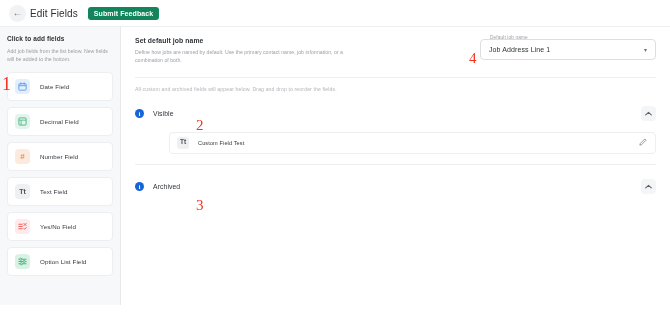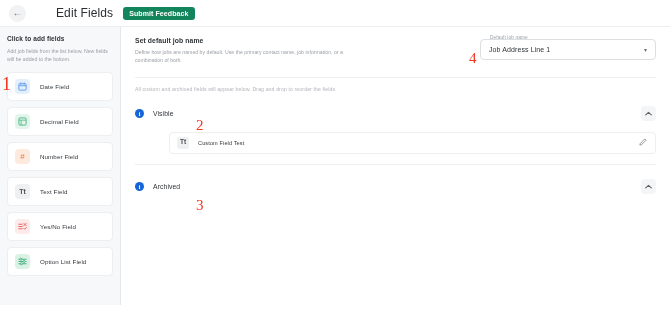--- a/index.html
+++ b/index.html
@@ -22,22 +22,22 @@
     border-bottom: 1px solid #eceef0;
   }
   .back-btn {
     width: 17px; height: 17px; border-radius: 50%;
     background: #f1f2f4;
     display: flex; align-items: center; justify-content: center;
     color: #76797e; font-size: 10px; line-height: 1;
     cursor: pointer; flex: 0 0 auto;
   }
   .page-title {
-    font-size: 12px; color: #2b2f33; font-weight: 400;
-    margin-left: 30px; letter-spacing: .1px;
+    font-size: 10px; color: #2b2f33; font-weight: 400;
+    margin-left: 4px; letter-spacing: .1px;
     white-space: nowrap;
   }
   .feedback-btn {
     margin-left: 10px;
     background: #12855c;
     color: #ffffff;
     font-size: 7px;
     font-weight: 700;
     padding: 3px 6px 3px 6px;
     border-radius: 3px;

